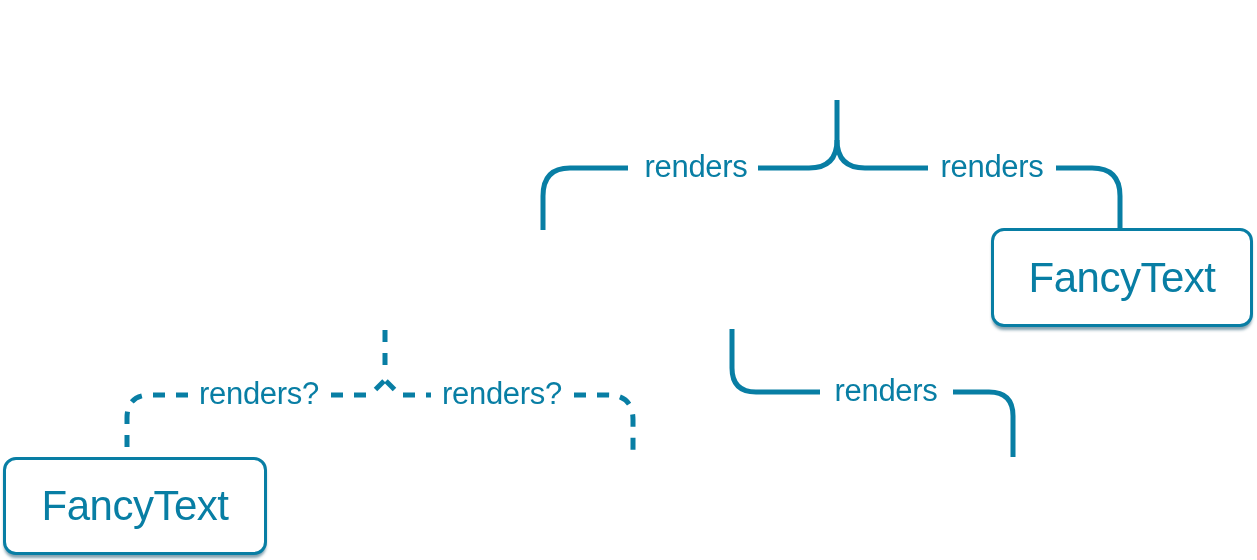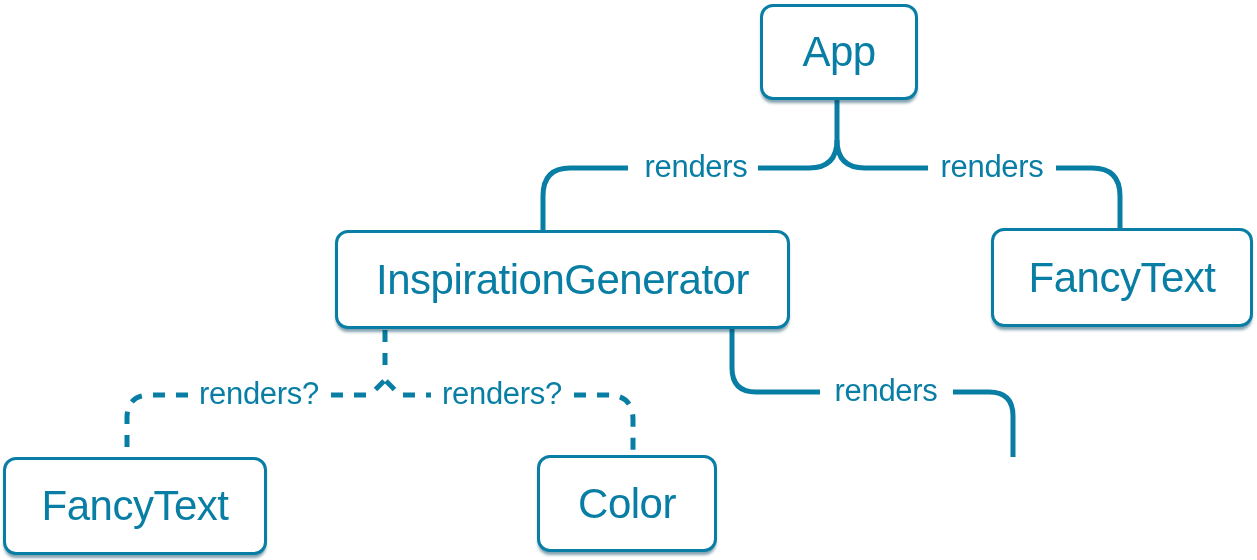--- a/index.html
+++ b/index.html
@@ -92,39 +92,30 @@
     <path class="dashed" d="M366 395 H328"></path>
     <path class="dashed" d="M188 395 H150 Q127 395 127 418 V455"></path>
 
     <path class="dashed" d="M403 395 H431"></path>
     <path class="dashed" d="M574 395 H608 Q633 395 633 420 V453"></path>
 
     <path d="M732 329 V368 Q732 392 756 392 H820"></path>
     <path d="M953 392 H989 Q1013 392 1013 416 V457"></path>
   </svg>
 
-  <div class="node node-app">
-    <span>App</span>
-  </div>
 
-  <div class="node node-inspiration">
-    <span>InspirationGenerator</span>
-  </div>
 
   <div class="node node-fancy-text-top">
     <span>FancyText</span>
   </div>
 
   <div class="node node-fancy-text-bottom">
     <span>FancyText</span>
   </div>
 
-  <div class="node node-color">
-    <span>Color</span>
-  </div>
 
 
   <div class="edge-label label-a-left">renders</div>
   <div class="edge-label label-a-right">renders</div>
   <div class="edge-label label-b-left">renders?</div>
   <div class="edge-label label-b-right">renders?</div>
   <div class="edge-label label-c">renders</div>
 
 </div>
 

